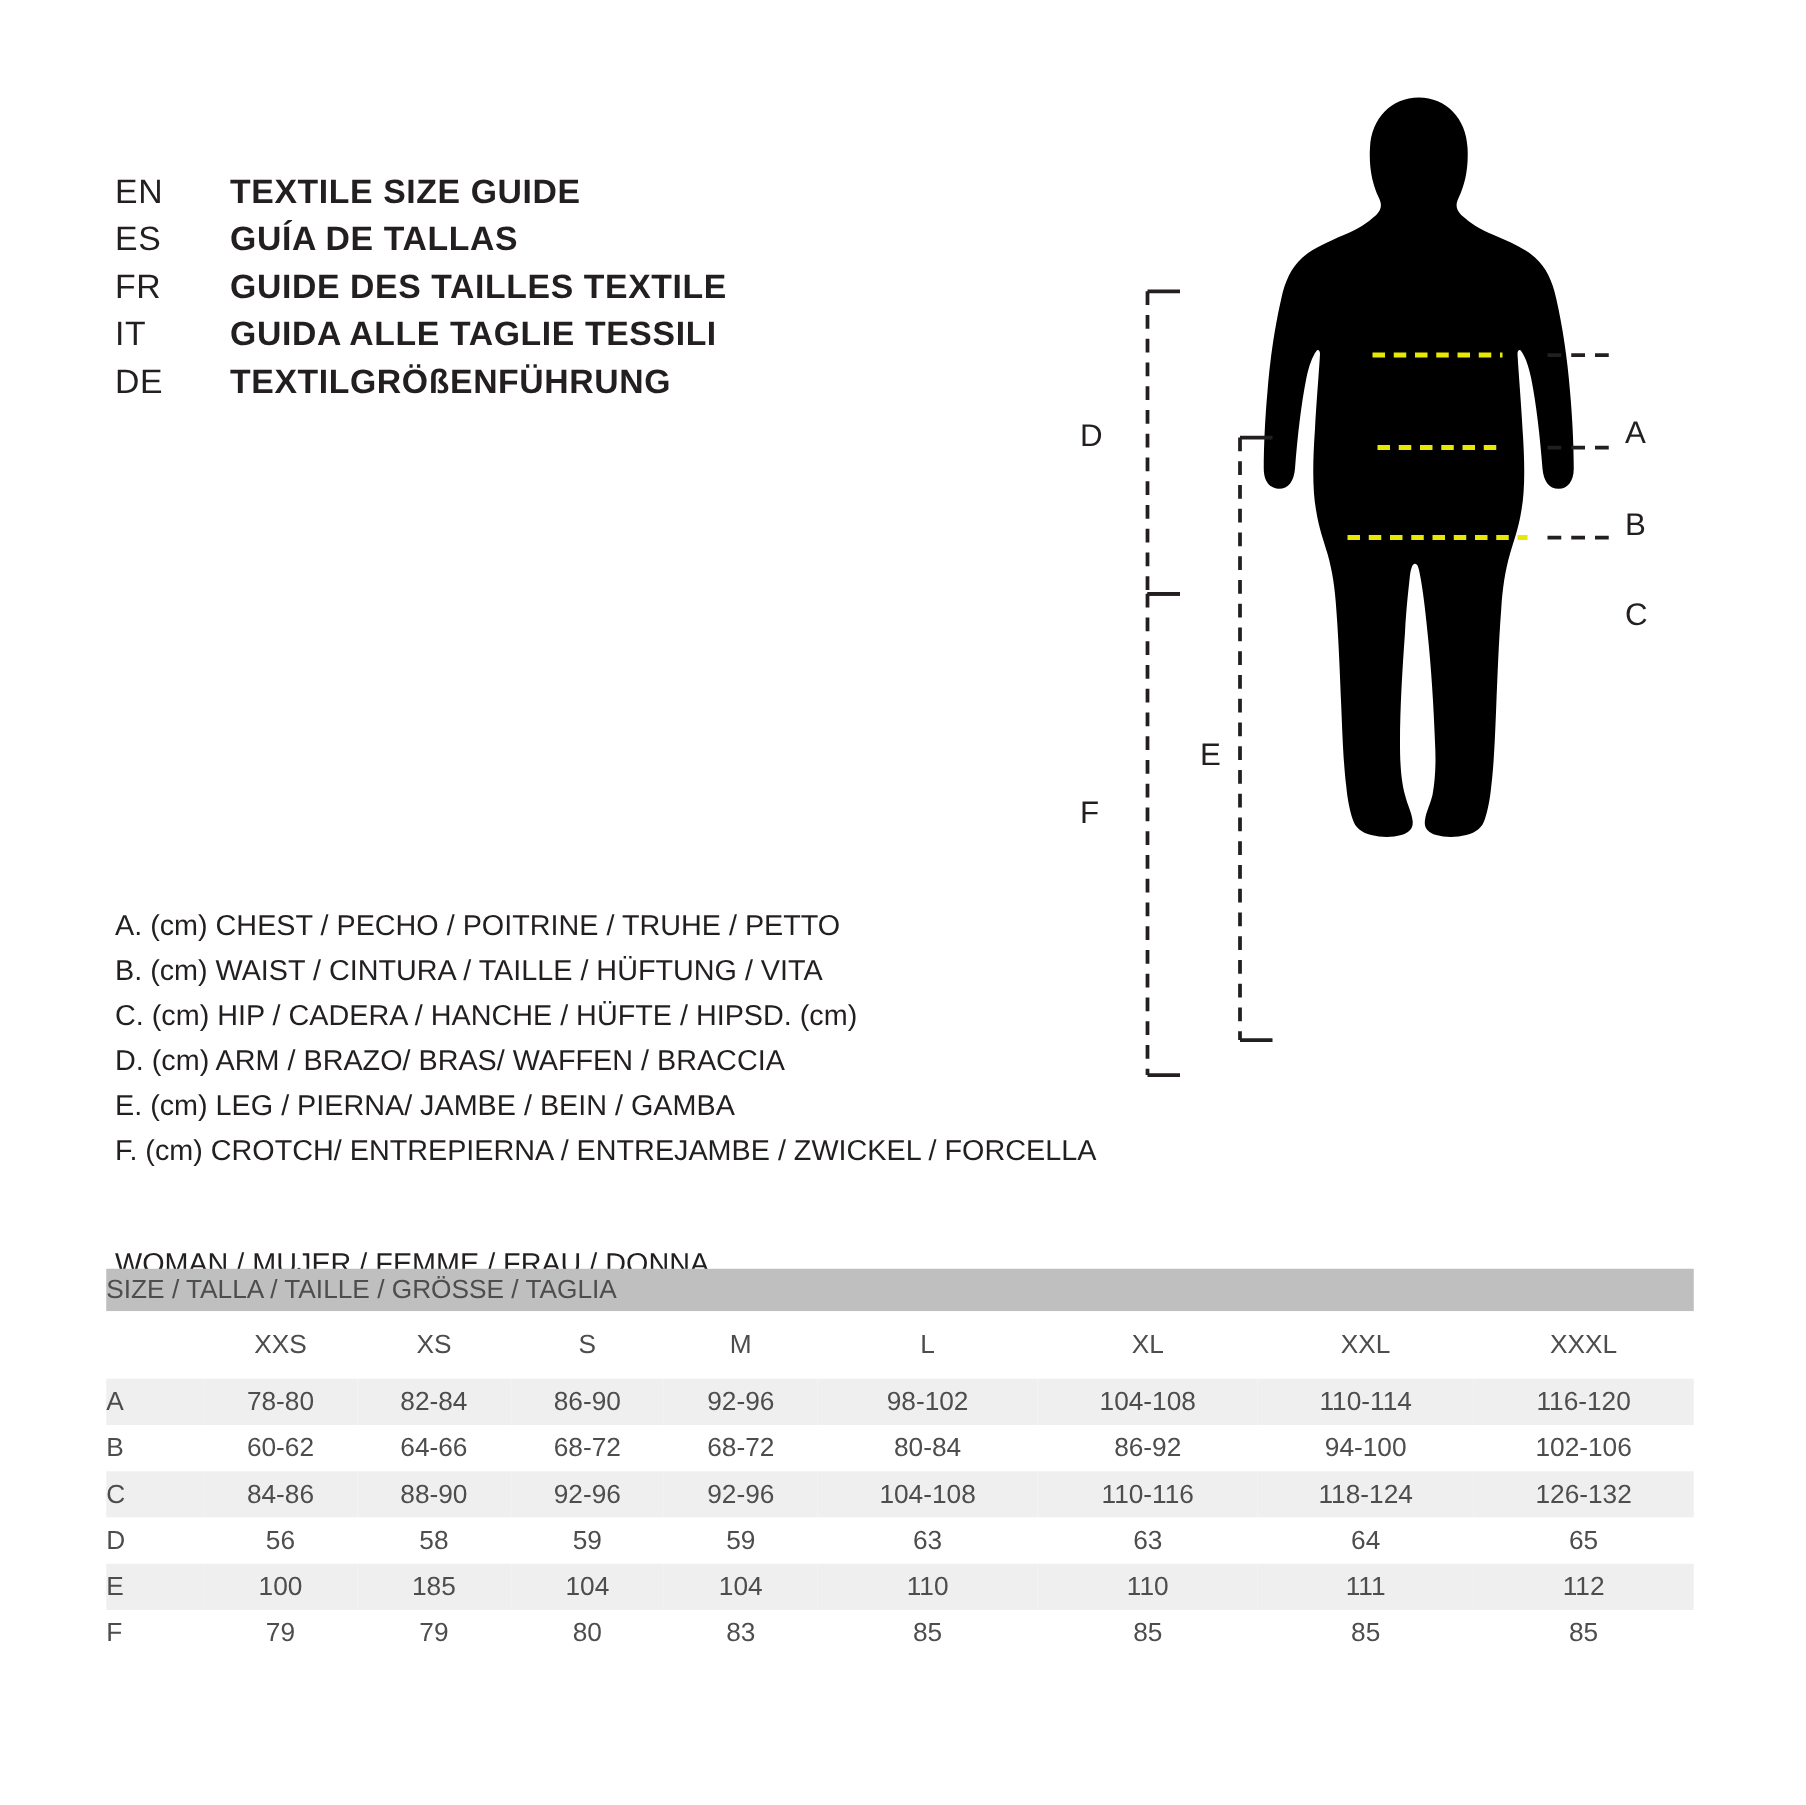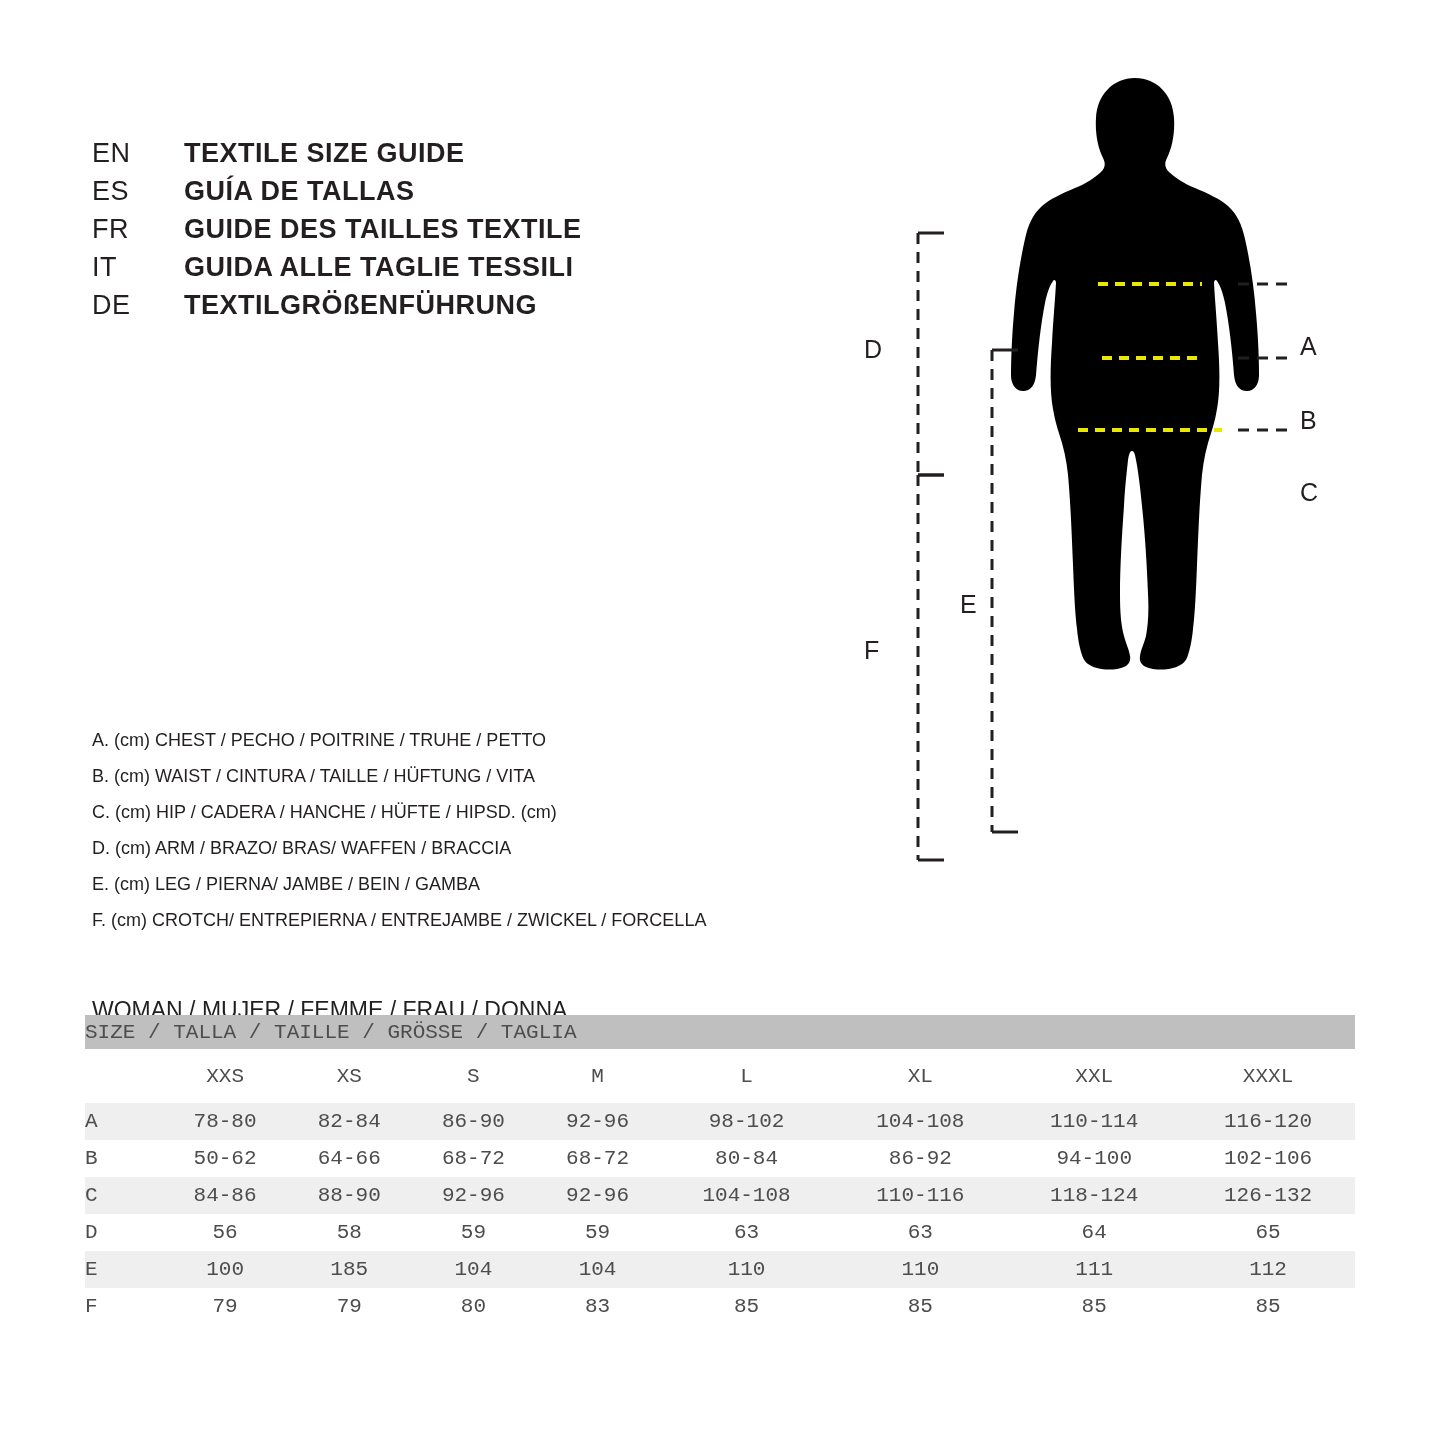--- a/index.html
+++ b/index.html
@@ -42,21 +42,21 @@
   }
 
   
   #legend-block {
     position: absolute;
     left: 92px;
     top: 722px;
     width: 820px;
   }
   .legend-row {
-    font-size: 18px;
+    font-size: 23px;
     line-height: 36px;
     color: #231f20;
     white-space: nowrap;
   }
 
   
   #gender-row {
     position: absolute;
     left: 92px;
     top: 962px;
@@ -67,21 +67,20 @@
 
   
   #size-table {
     position: absolute;
     left: 85px;
     top: 1015px;
     width: 1270px;
     border-collapse: collapse;
     font-size: 21px;
     color: #4d4d4d;
-    font-family: Liberation Mono, monospace;
   }
   #size-table td, #size-table th {
     padding: 0;
     margin: 0;
     font-weight: normal;
   }
   tr.header-band td {
     background: #bfbfbf;
     color: #4d4d4d;
     height: 34px;
@@ -291,21 +290,21 @@
       <td>86-90</td>
       <td>92-96</td>
       <td>98-102</td>
       <td>104-108</td>
       <td>110-114</td>
       <td>116-120</td>
     </tr>
 
     <tr class="data-row plain">
       <td class="rowlabel">B</td>
-      <td>50-62</td>
+      <td>60-62</td>
       <td>64-66</td>
       <td>68-72</td>
       <td>68-72</td>
       <td>80-84</td>
       <td>86-92</td>
       <td>94-100</td>
       <td>102-106</td>
     </tr>
 
     <tr class="data-row shaded">

